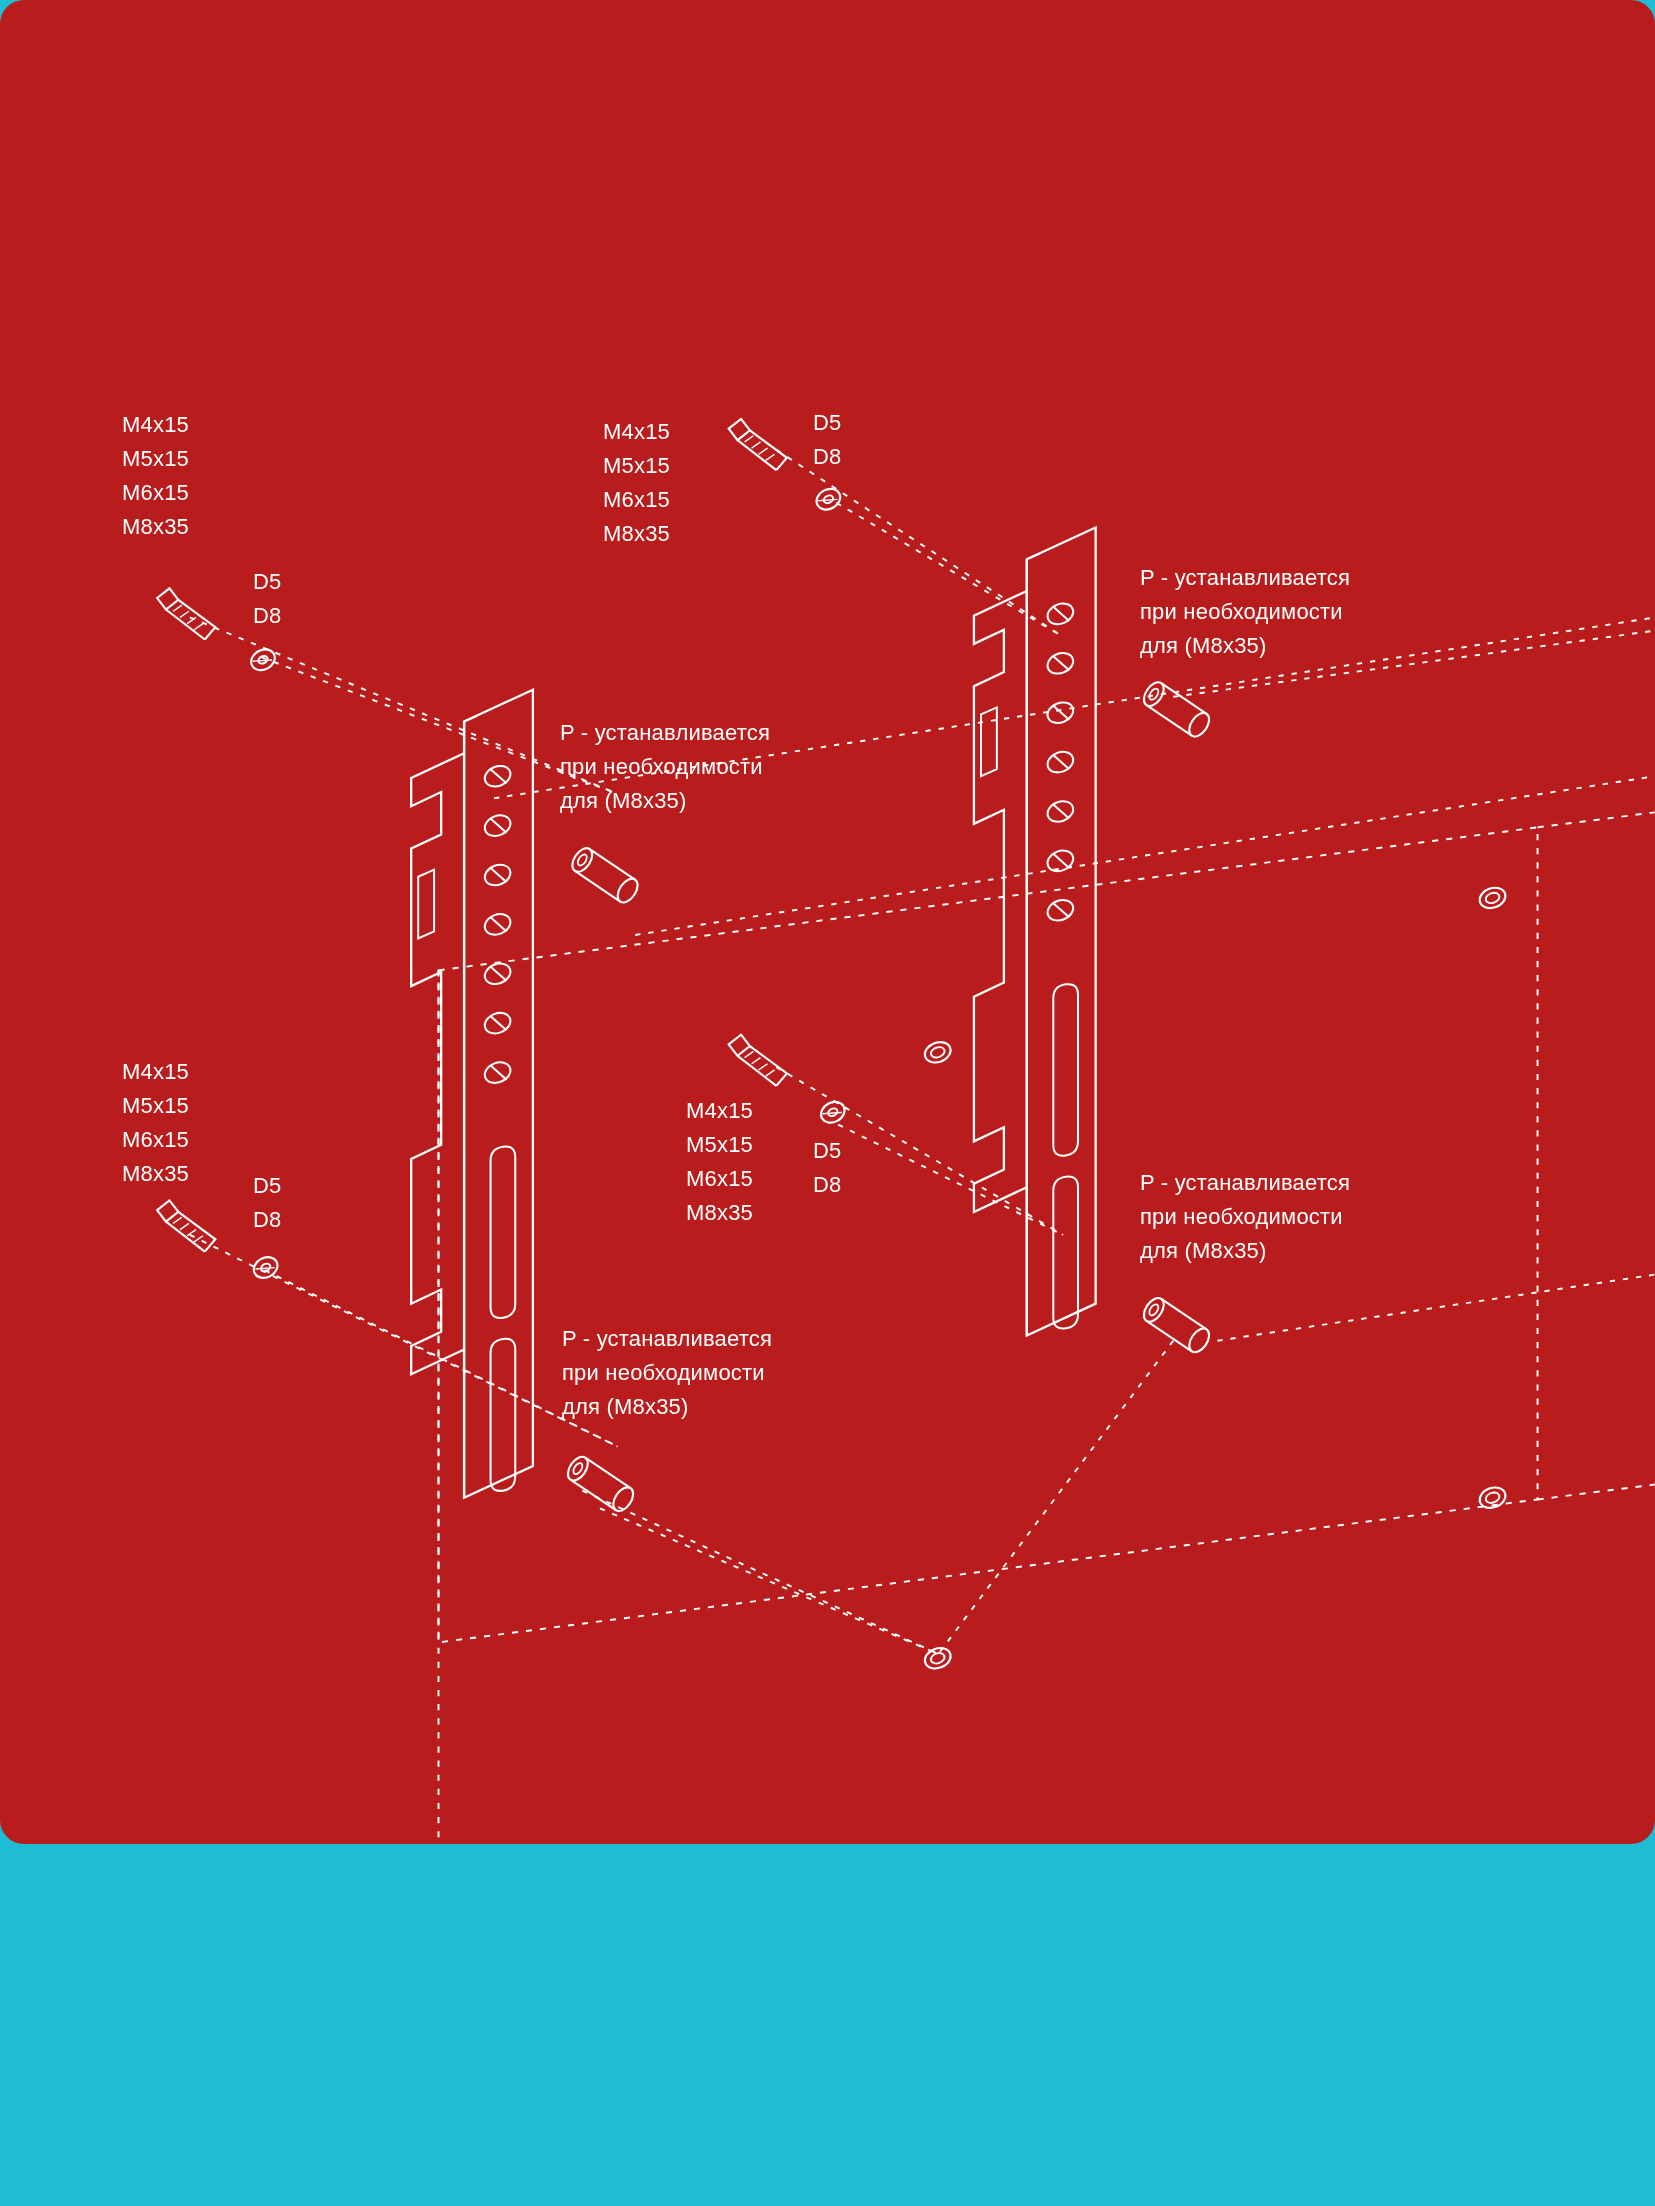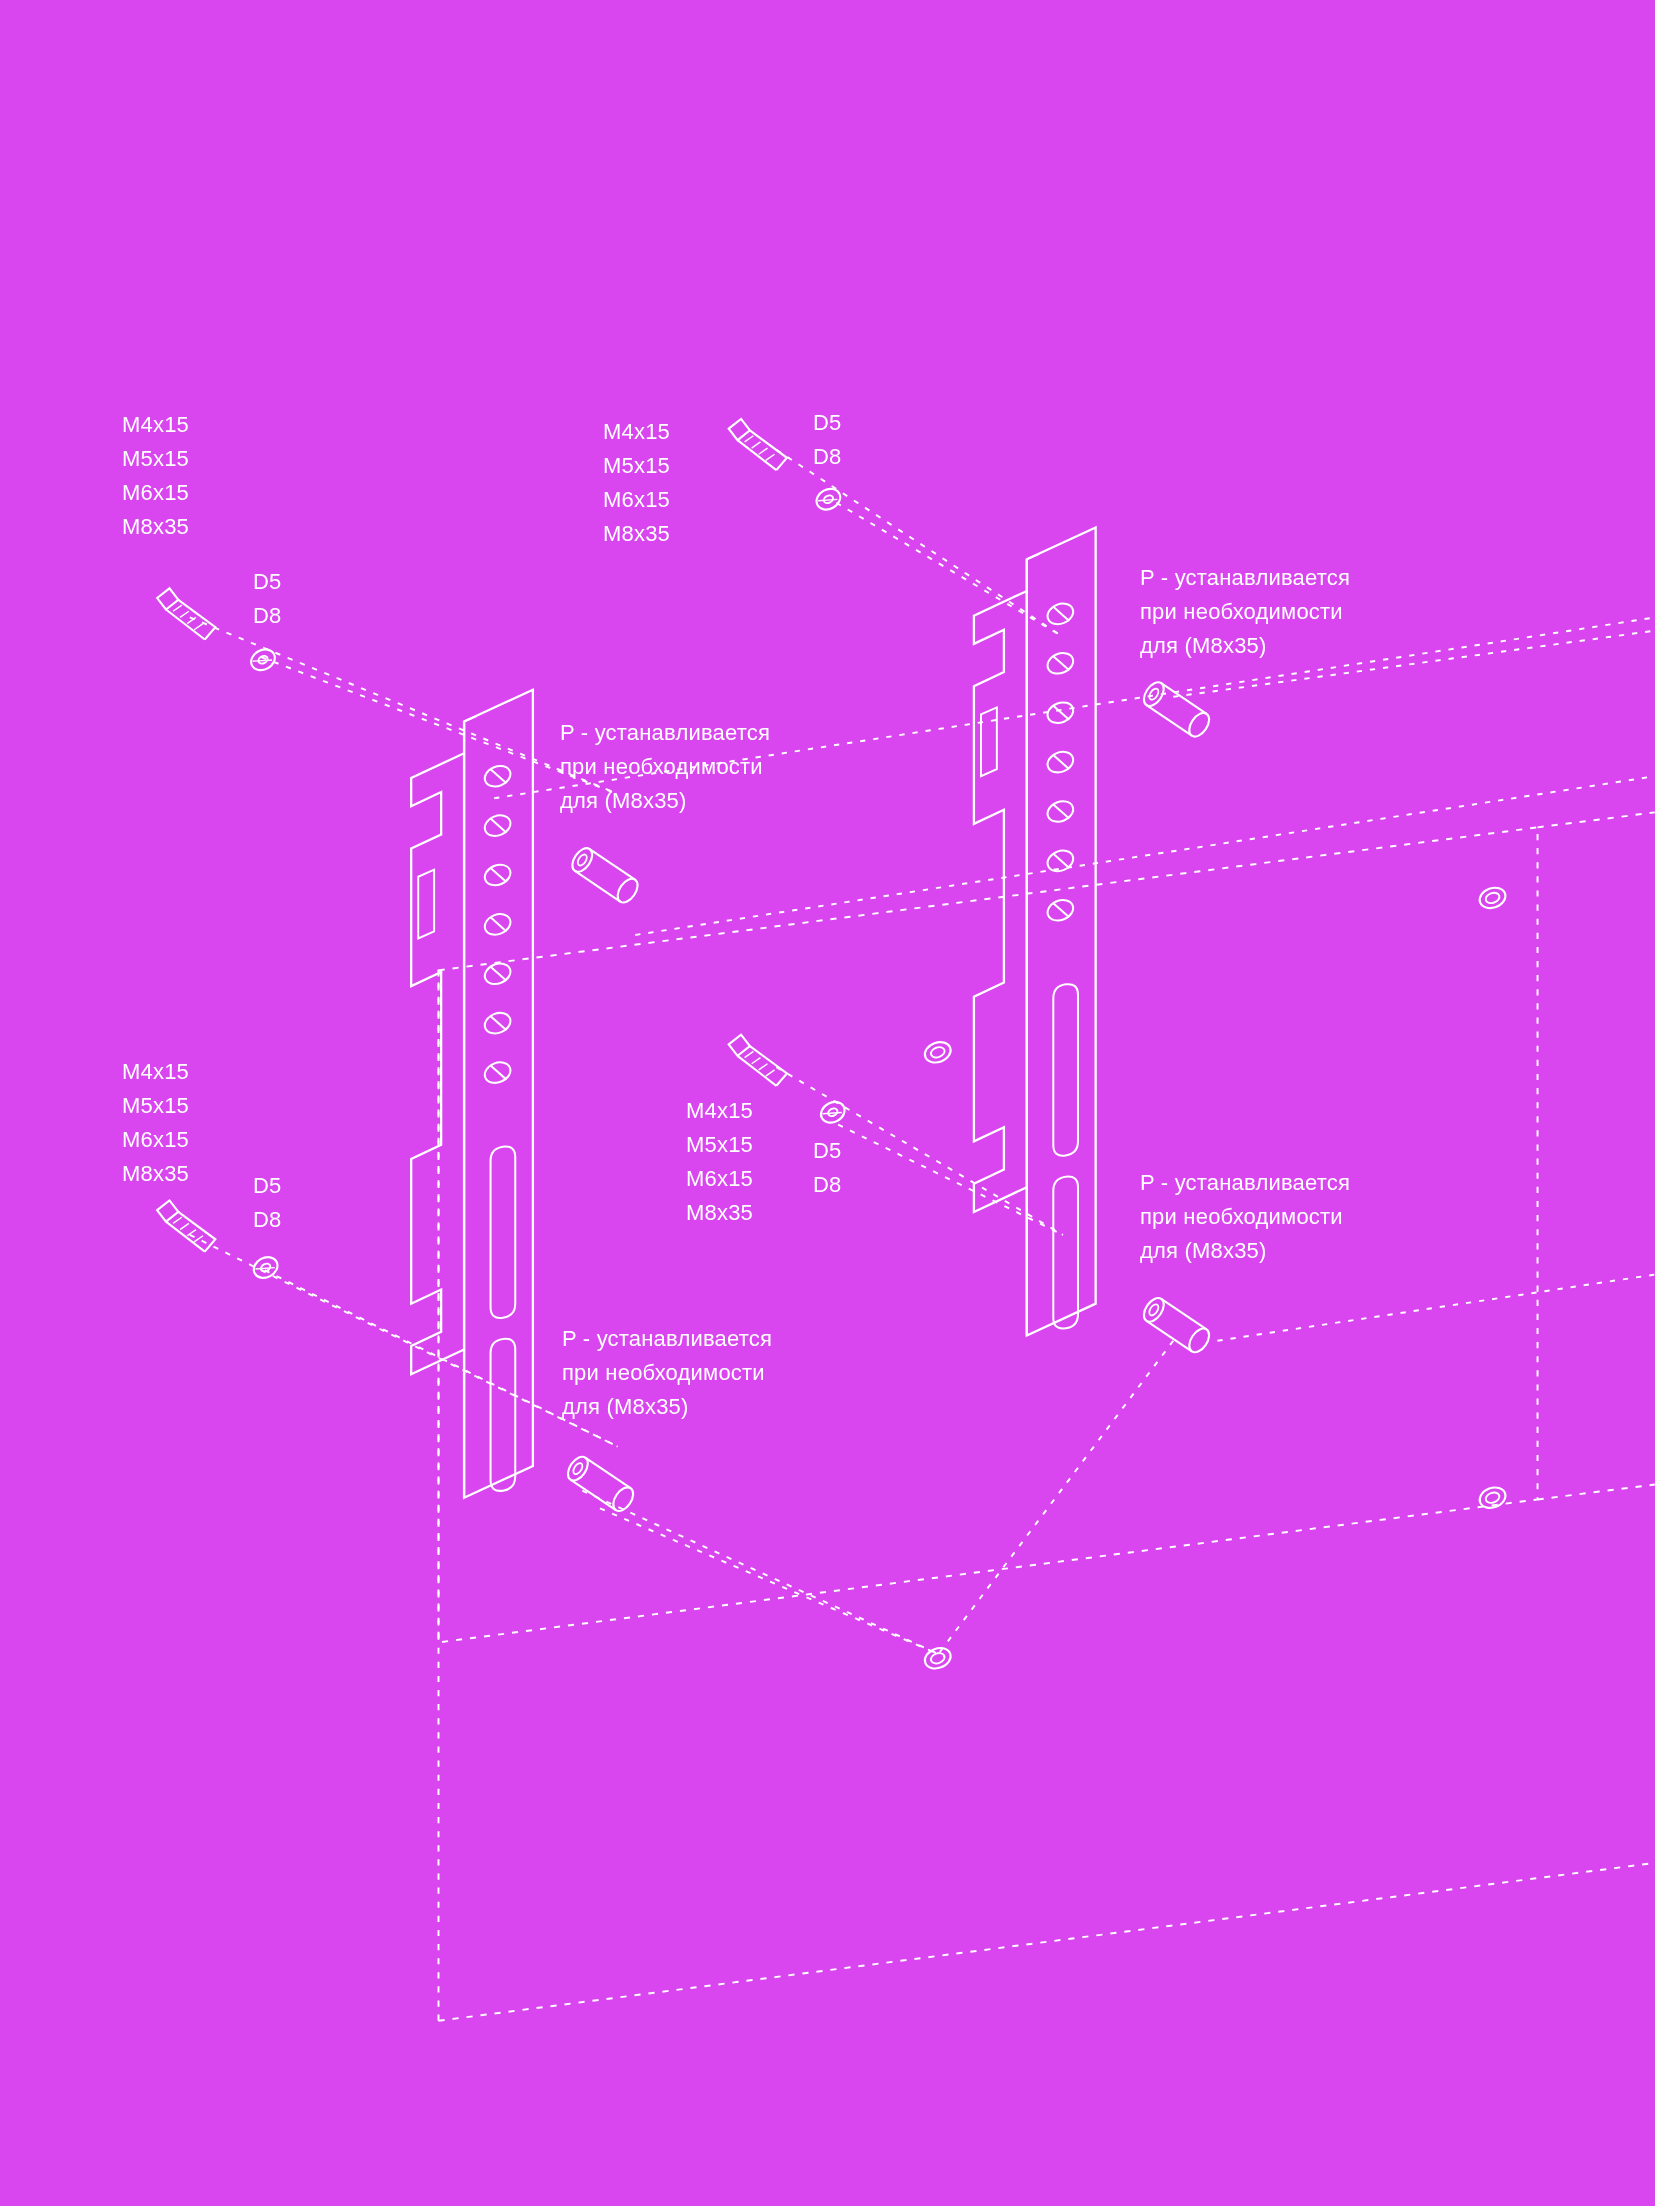--- a/index.html
+++ b/index.html
@@ -3,24 +3,25 @@
 <meta charset="utf-8">
 <style>
   html, body {
     margin: 0;
     padding: 0;
     background: #1ebdd4;
   }
   #stage {
     position: relative;
     width: 1655px;
-    height: 2206px;
-    background: #d946ef;
+    height: 1844px;
+    background: #b91c1c;
     overflow: hidden;
     font-family: "Liberation Sans", sans-serif;
+    border-radius: 24px;
   }
   #art {
     position: absolute;
     left: 0;
     top: 0;
     width: 1655px;
     height: 2206px;
   }
   .lbl {
     position: absolute;

